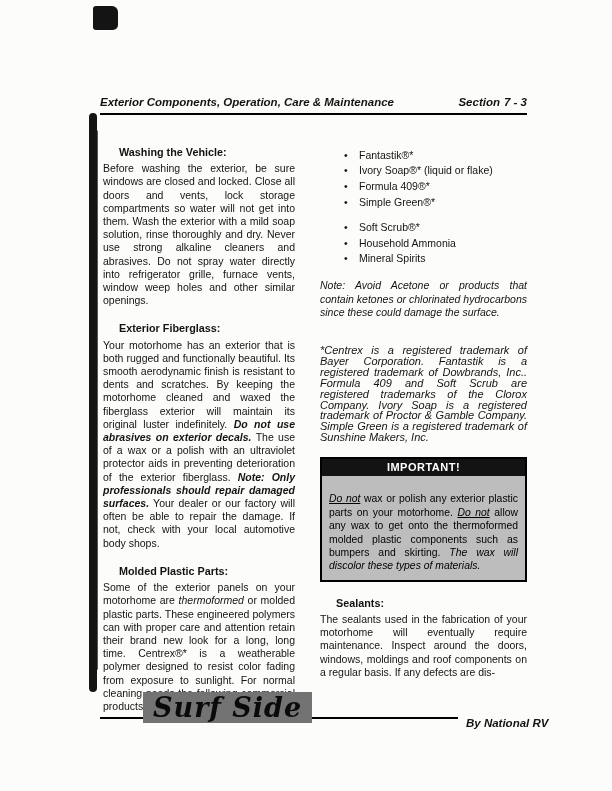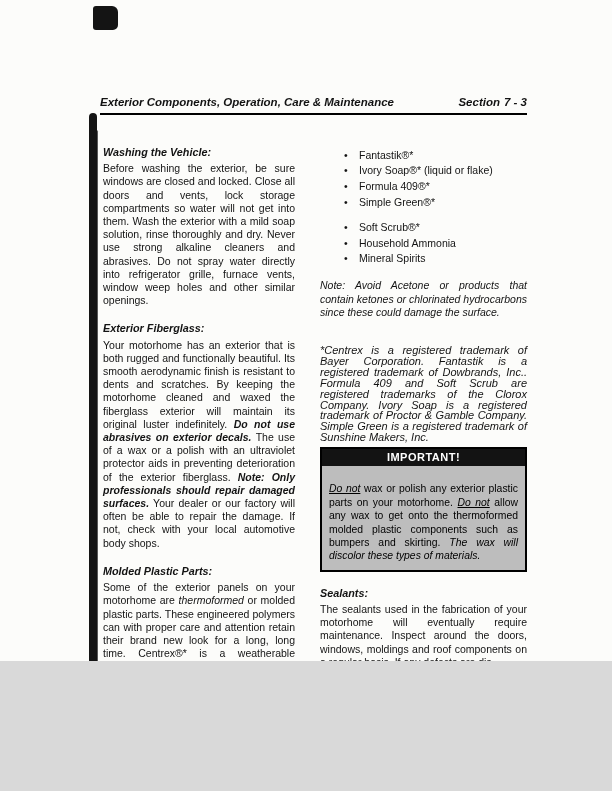--- a/index.html
+++ b/index.html
@@ -1,17 +1,17 @@
 <!DOCTYPE html>
 <html><head>
 <meta charset="utf-8">
 <style>
   html,body { margin:0; padding:0; background:#d9d9d9; }
   .page {
-    position:relative; width:612px; height:661px; margin:0 auto;
+    position:relative; width:612px; height:791px; margin:0 auto;
     background:#fcfcfa; overflow:hidden;
     font-family:"Liberation Sans", sans-serif; color:#131313;
   }
   
   .artifact { position:absolute; background:#141414; }
   .artifact.blob { left:93px; top:6px; width:25px; height:24px; border-radius:3px 6px 5px 3px; }
   .artifact.strip { left:89px; top:113px; width:8px; height:579px; border-radius:4px; }
   .artifact.strip2 { left:95px; top:130px; width:3px; height:540px; opacity:.7; border-radius:2px; }
 
   
@@ -21,39 +21,39 @@
     border-bottom:2px solid #000; padding-bottom:5px;
     font-weight:bold; font-style:italic; font-size:11.5px;
   }
   .header .sec-num { font-weight:bold; margin-left:4px; }
 
   
   .col { position:absolute; top:146px; font-size:10.5px; line-height:13.2px; text-align:justify; }
   .col-left  { left:103px; width:192px; }
   .col-right { left:320px; width:207px; }
 
-  .heading { font-weight:bold; font-style:italic; font-size:10.8px; margin:15px 0 3px 0; text-align:left; }
+  .heading { font-weight:bold; font-size:10.8px; margin:15px 0 3px 16px; text-align:left; }
   .heading.first { margin-top:0; }
   p.body { margin:0; }
   .bi { font-weight:bold; font-style:italic; }
   .i  { font-style:italic; }
   .u  { font-style:italic; text-decoration:underline; }
 
   
   .bullet-list { margin:2px 0 0 0; }
   .bullet-row { display:flex; margin:2.5px 0; padding-left:24px; text-align:left; }
   .bullet-glyph { flex:0 0 15px; width:15px; }
 
   .intro { margin:14px 0 0 0; }
   .list-gap { margin-top:12px; }
   p.note { margin:14px 0 0 0; font-style:italic; }
   p.footnote { margin:26px 0 0 0; font-size:11px; line-height:10.9px; font-style:italic; }
 
   
-  .imp-box { margin-top:4px; border:2px solid #000; background:#bdbdbd; }
+  .imp-box { margin-top:14px; border:2px solid #000; background:#bdbdbd; }
   .imp-title {
     background:#131313; color:#fff; text-align:center;
     font-weight:bold; font-size:11px; letter-spacing:.5px; padding:2px 0;
   }
   .imp-body { padding:16px 7px 7px 7px; font-size:10.4px; line-height:13.4px; text-align:justify; color:#000; }
 
   
   .footer-rule { position:absolute; left:100px; top:717px; width:427px; border-top:2.5px solid #000; }
   .logo {
     position:absolute; left:143px; top:692px; background:#737373; padding:0 10px;

